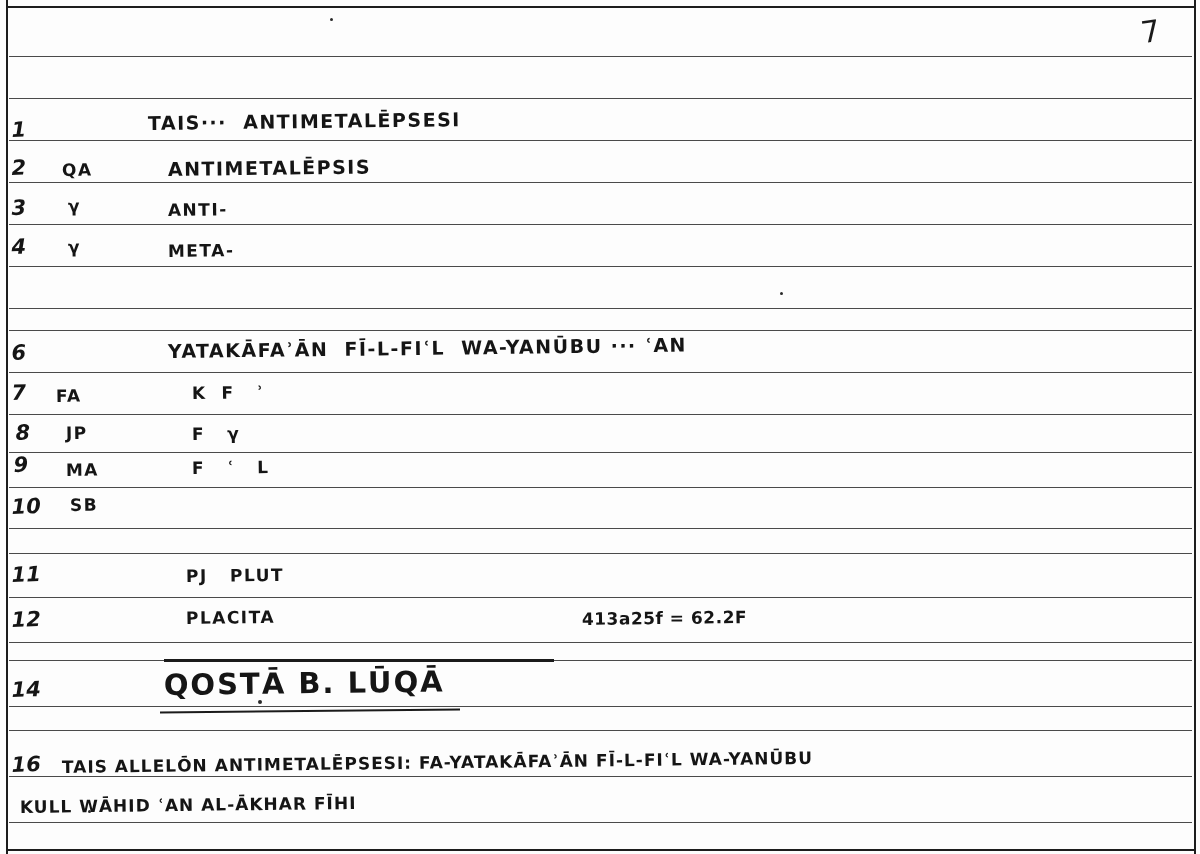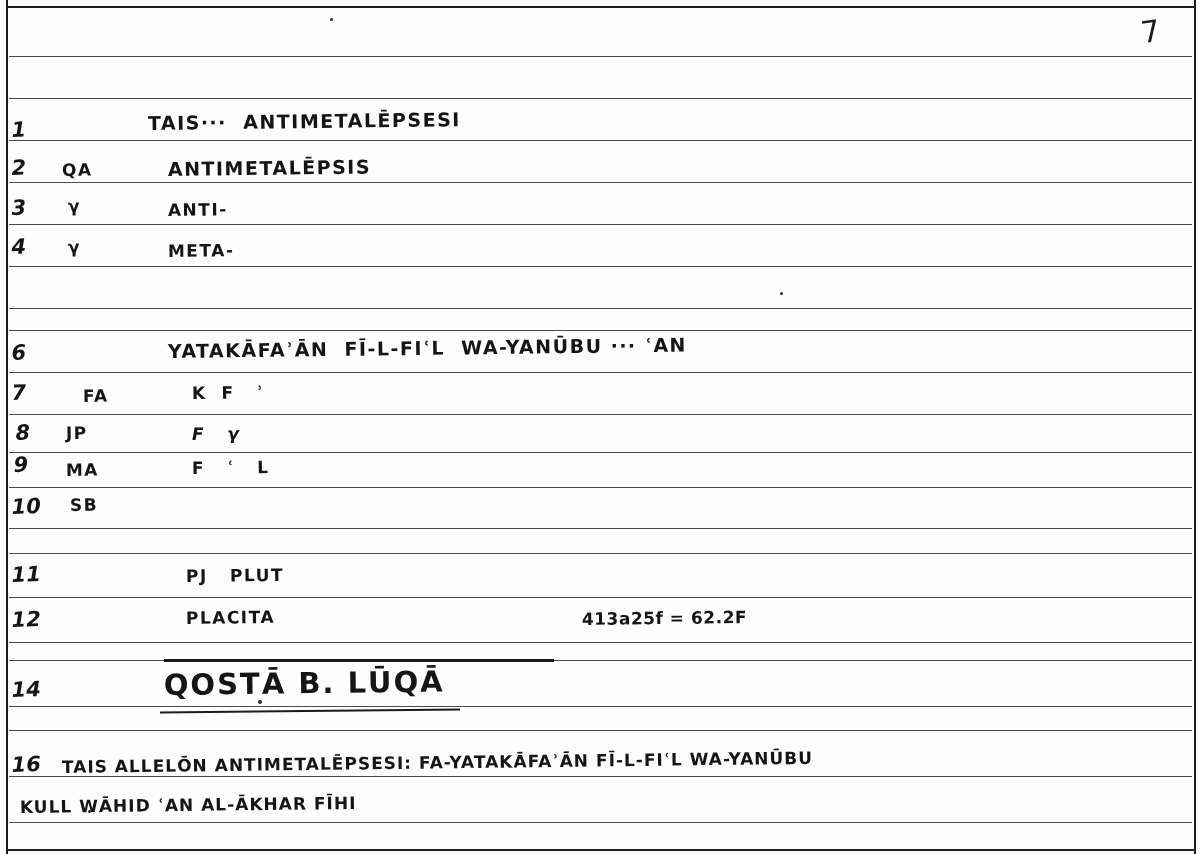--- a/index.html
+++ b/index.html
@@ -171,26 +171,26 @@
   <div class="hand caps-sm slant2" style="left:168px; top:200px;">ANTI-</div>
 
   <div class="hand num slant3" style="left:12px; top:235px;">4</div>
   <div class="hand caps-sm slant2" style="left:68px; top:237px;">γ</div>
   <div class="hand caps-sm slant2" style="left:168px; top:241px;">META-</div>
 
   <div class="hand num slant3" style="left:12px; top:341px;">6</div>
   <div class="hand caps slant2" style="left:168px; top:340px;">YATAKĀFAʾĀN  FĪ-L-FIʿL  WA-YANŪBU ··· ʿAN</div>
 
   <div class="hand num slant3" style="left:12px; top:381px;">7</div>
-  <div class="hand caps-sm slant2" style="left:83px; top:386px;">FA</div>
+  <div class="hand caps-sm slant2" style="left:56px; top:386px;">FA</div>
   <div class="hand caps-sm slant2" style="left:192px; top:383px;">K  F   ʾ</div>
 
   <div class="hand num slant3" style="left:16px; top:421px;">8</div>
   <div class="hand caps-sm slant2" style="left:66px; top:423px;">JP</div>
-  <div class="hand caps-sm slant2" style="left:192px; top:424px;font-style:italic;">F   γ</div>
+  <div class="hand caps-sm slant2" style="left:192px; top:424px;">F   γ</div>
 
   <div class="hand num slant3" style="left:14px; top:453px;">9</div>
   <div class="hand caps-sm slant2" style="left:66px; top:460px;">MA</div>
   <div class="hand caps-sm slant2" style="left:192px; top:458px;">F   ʿ   L</div>
 
   <div class="hand num slant3" style="left:12px; top:495px;">10</div>
   <div class="hand caps-sm slant2" style="left:70px; top:495px;">SB</div>
 
   <div class="hand num slant3" style="left:12px; top:563px;">11</div>
   <div class="hand caps-sm slant2" style="left:186px; top:566px;">PJ   PLUT</div>

